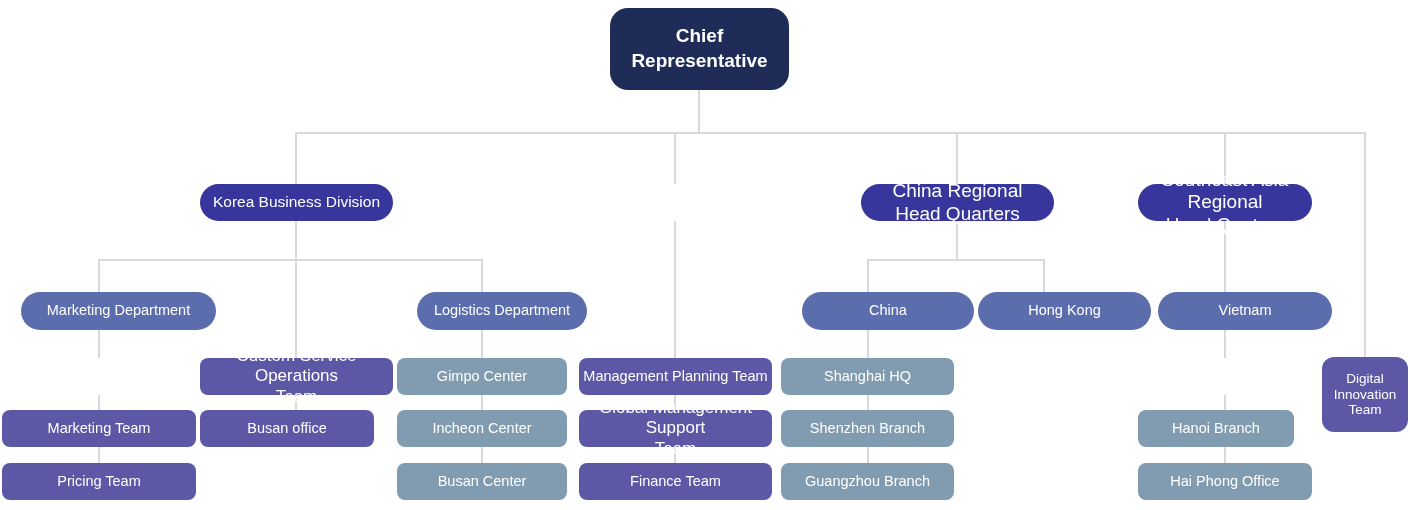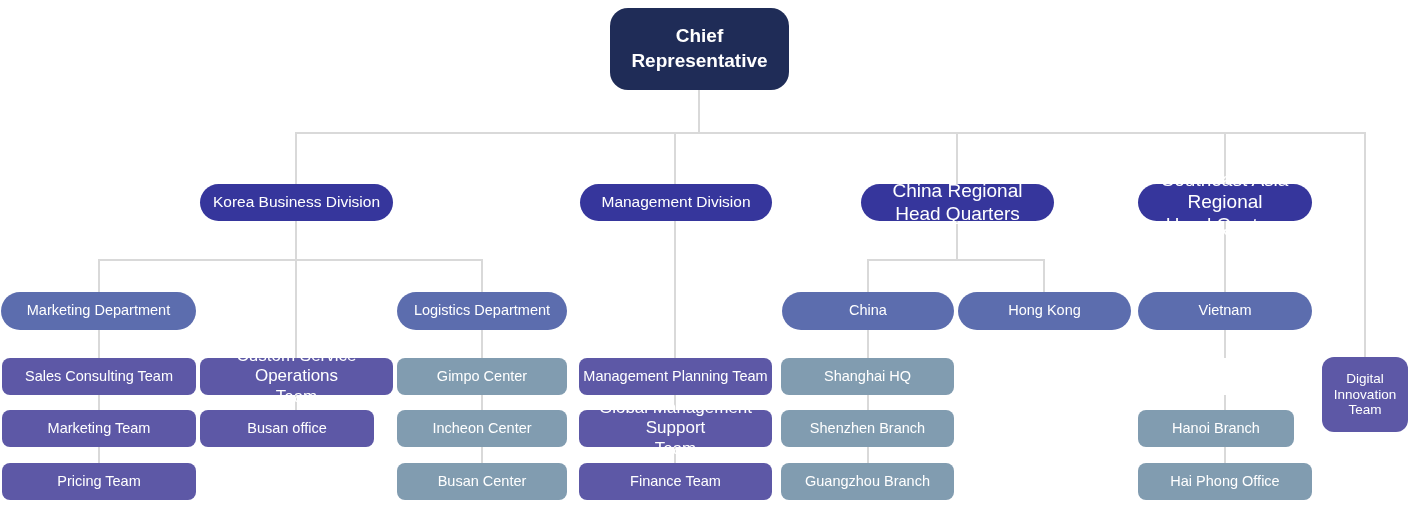--- a/index.html
+++ b/index.html
@@ -36,20 +36,21 @@
   }
   .tier-division {
     background: var(--division-bg, #36369C);
     border-radius: 19px;
     font-size: 15.5px;
   }
   .tier-division.two-line { font-size: 19px; }
   .tier-region {
     background: var(--region-bg, #5C6DAE);
     border-radius: 19px;
+    margin-left: 20px;
   }
   .tier-purple {
     background: var(--team-purple-bg, #5D58A6);
     border-radius: 8px;
   }
   .tier-gray {
     background: var(--team-gray-bg, #819CB0);
     border-radius: 8px;
   }
   .two-line { font-size: 17px; }
@@ -99,33 +100,31 @@
 
   <div class="cline" style="left:1224px;top:221px;width:2px;height:71px"></div>
   <div class="cline" style="left:1224px;top:330px;width:2px;height:28px"></div>
   <div class="cline" style="left:1224px;top:395px;width:2px;height:15px"></div>
   <div class="cline" style="left:1224px;top:447px;width:2px;height:16px"></div>
 
   <div class="node tier-root" style="left:610px;top:8px;width:179px;height:82px">Chief
 Representative</div>
 
   <div class="node tier-division" style="left:200px;top:184px;width:193px;height:37px">Korea Business Division</div>
-  <div class="node tier-division" style="left:580px;top:184px;width:192px;height:37px">Management Division</div>
   <div class="node tier-division two-line" style="left:861px;top:184px;width:193px;height:37px">China Regional
 Head Quarters</div>
   <div class="node tier-division two-line" style="left:1138px;top:184px;width:174px;height:37px">Southeast Asia Regional
 Head Quaters</div>
 
   <div class="node tier-region" style="left:1px;top:292px;width:195px;height:38px">Marketing Department</div>
   <div class="node tier-region" style="left:397px;top:292px;width:170px;height:38px">Logistics Department</div>
   <div class="node tier-region" style="left:782px;top:292px;width:172px;height:38px">China</div>
   <div class="node tier-region" style="left:958px;top:292px;width:173px;height:38px">Hong Kong</div>
   <div class="node tier-region" style="left:1138px;top:292px;width:174px;height:38px">Vietnam</div>
 
-  <div class="node tier-purple" style="left:2px;top:358px;width:194px;height:37px">Sales Consulting Team</div>
   <div class="node tier-purple two-line" style="left:200px;top:358px;width:193px;height:37px">Custom Service Operations
 Team</div>
   <div class="node tier-gray" style="left:397px;top:358px;width:170px;height:37px">Gimpo Center</div>
   <div class="node tier-purple" style="left:579px;top:358px;width:193px;height:37px">Management Planning Team</div>
   <div class="node tier-gray" style="left:781px;top:358px;width:173px;height:37px">Shanghai HQ</div>
   <div class="node tier-purple three-line" style="left:1322px;top:357px;width:86px;height:75px">Digital
 Innovation
 Team</div>
 
   <div class="node tier-purple" style="left:2px;top:410px;width:194px;height:37px">Marketing Team</div>

